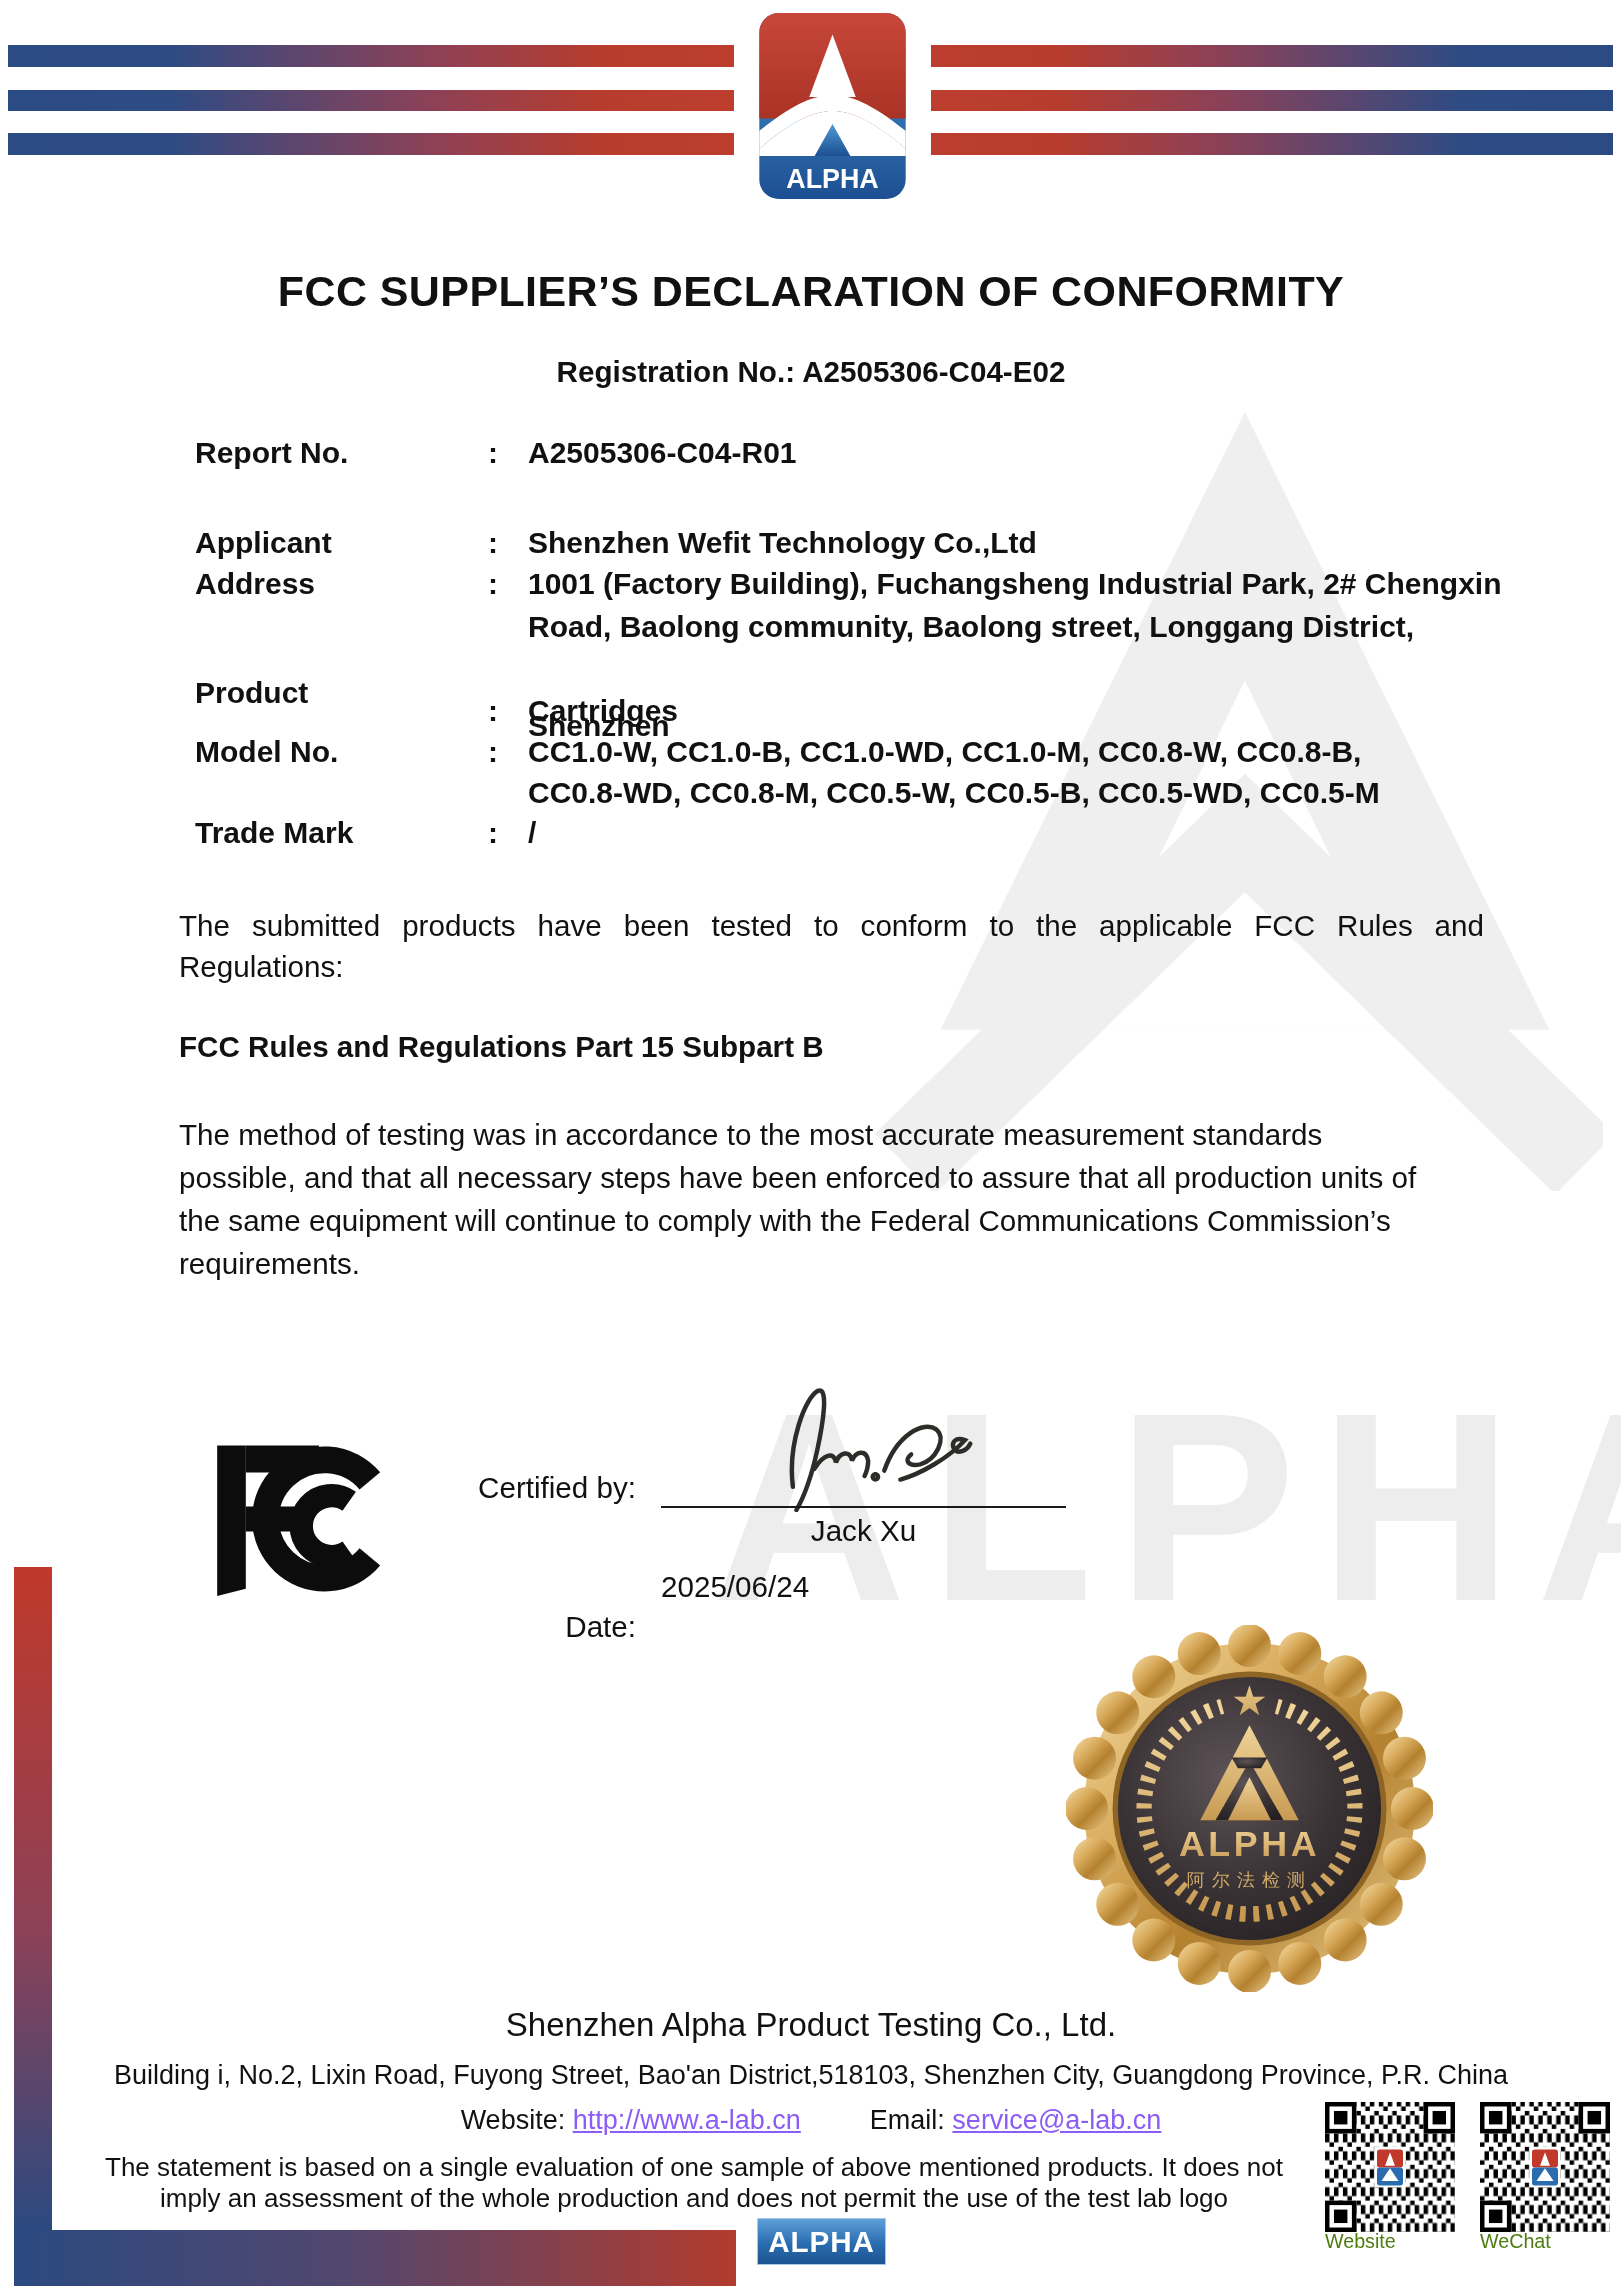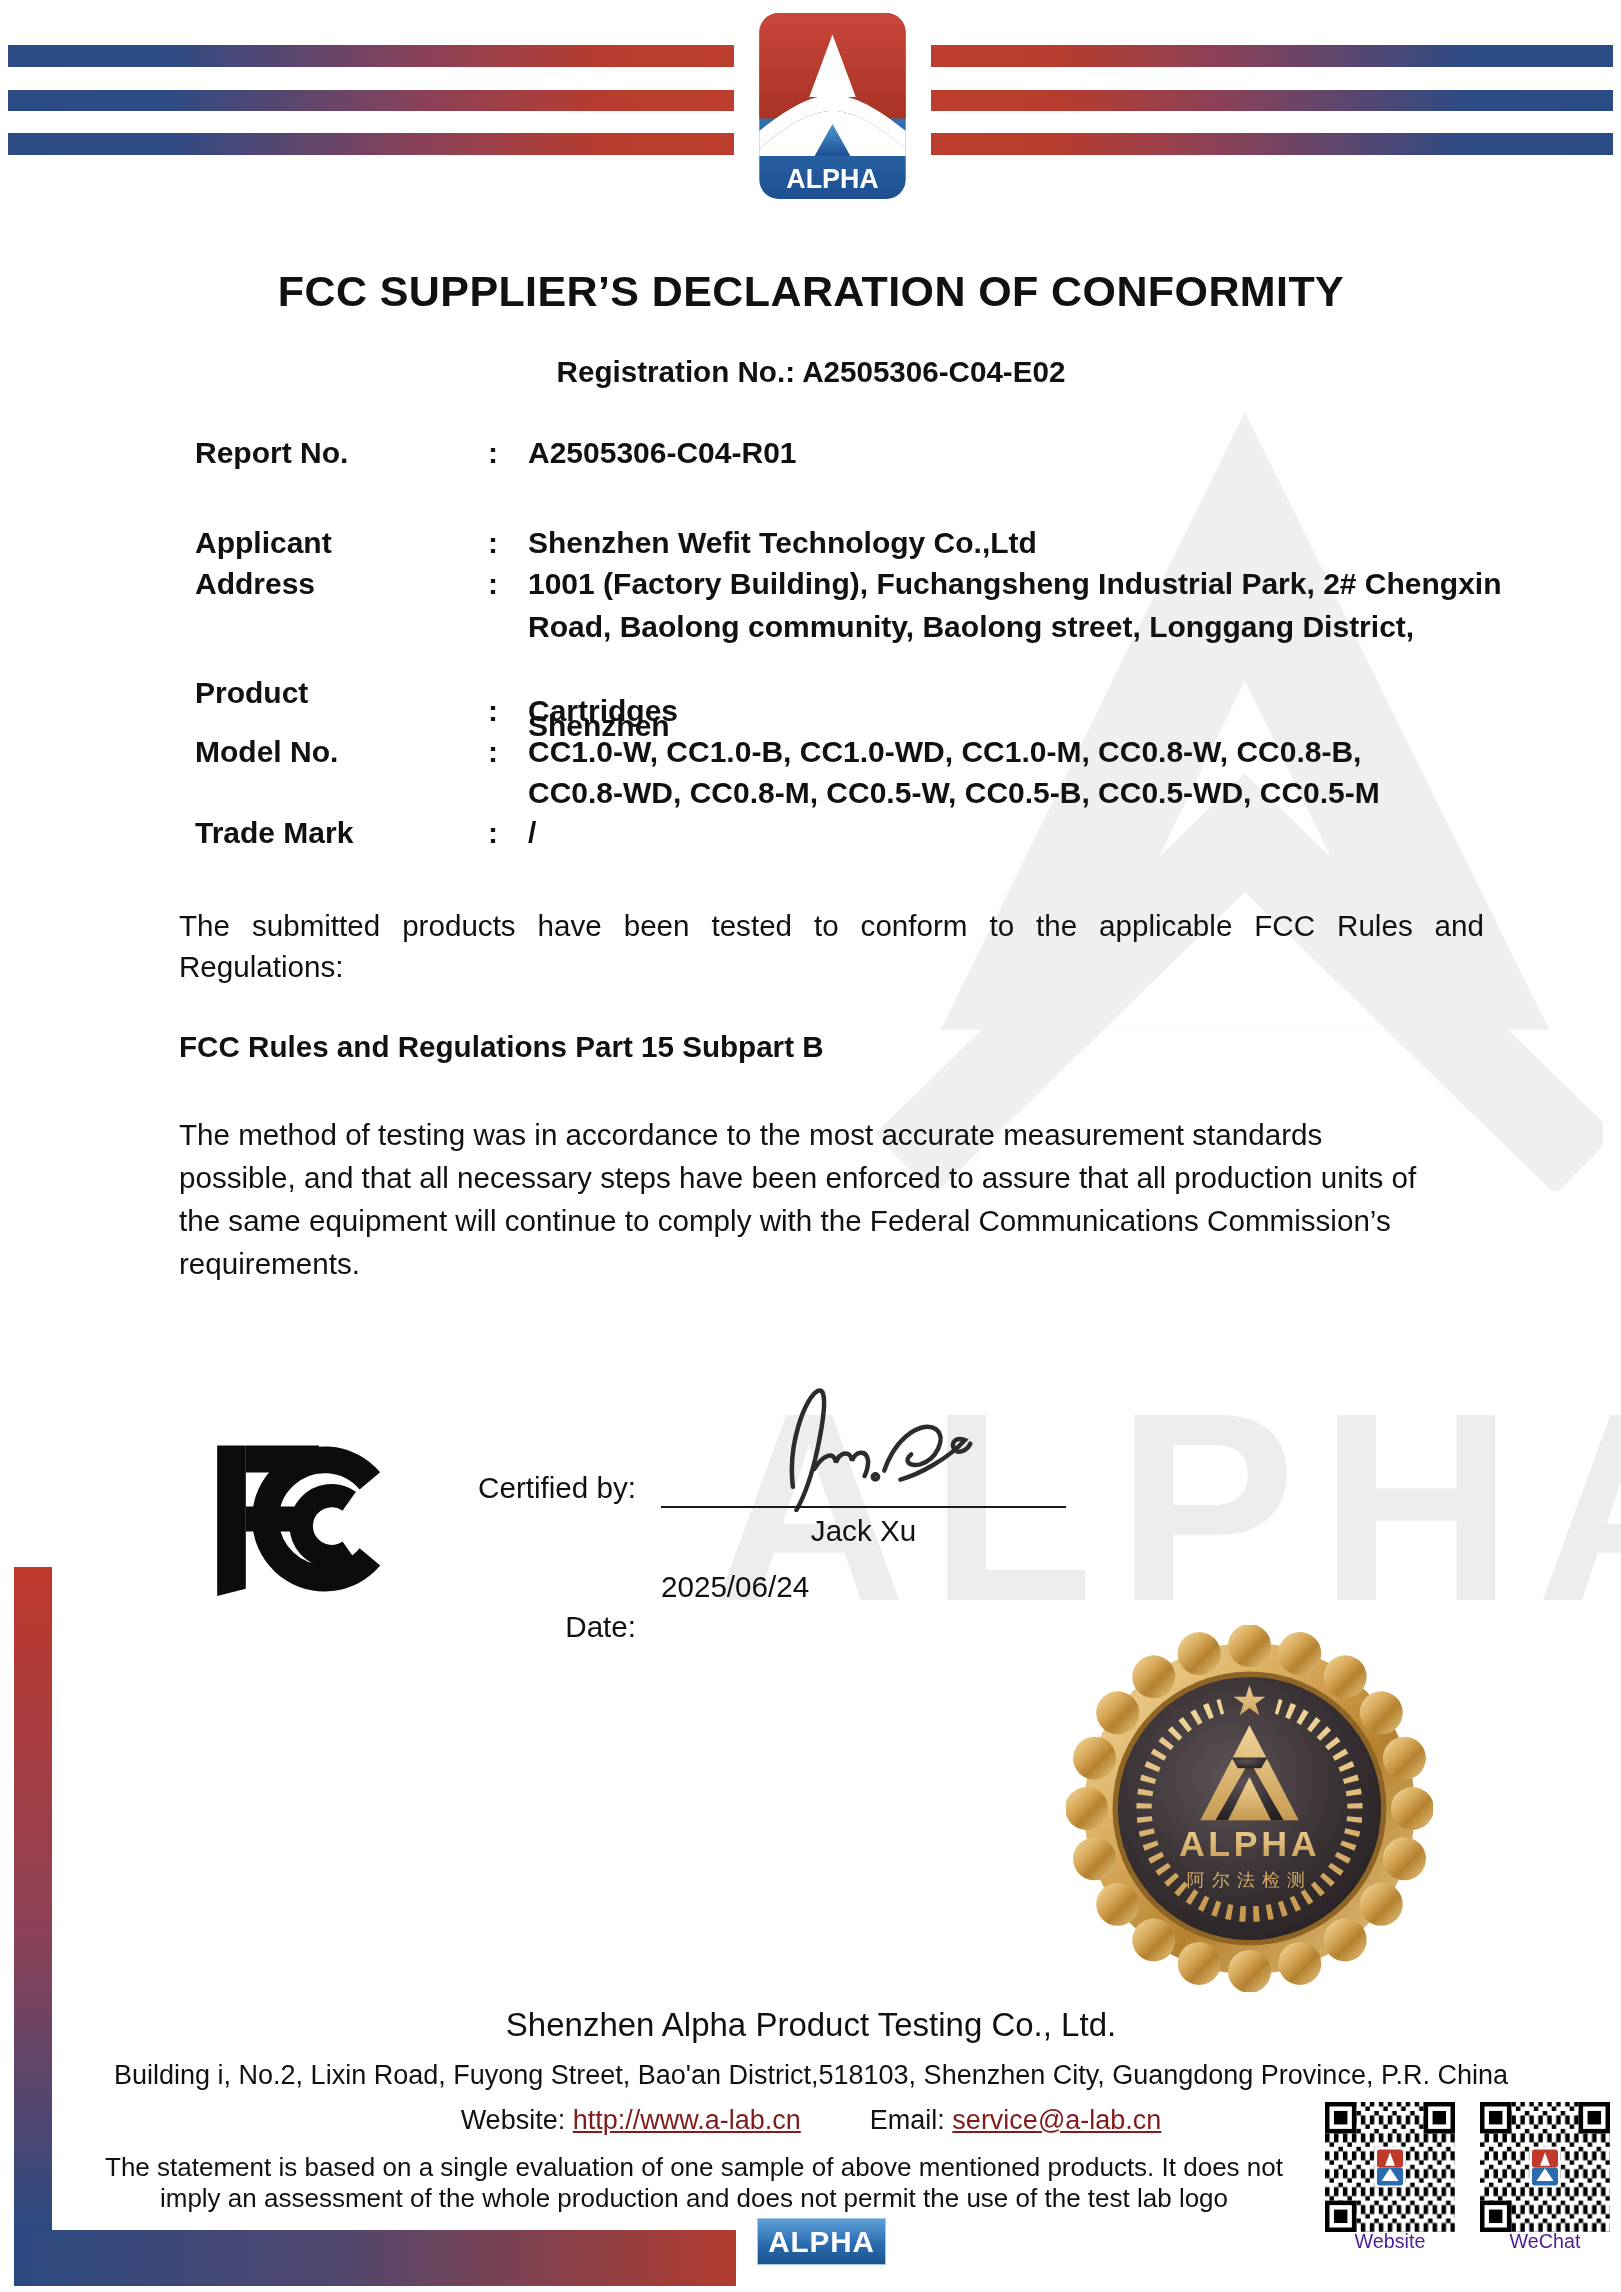--- a/index.html
+++ b/index.html
@@ -31,27 +31,27 @@
   .dateval{left:661px;top:1570px;width:405px;font-size:29.6px;}
   
   .wm-alpha{left:712px;top:1372px;font-size:269px;font-weight:700;color:#ededed;letter-spacing:23px;white-space:nowrap;line-height:1;z-index:0;}
   
   .vbar{left:14.3px;top:1567px;width:38px;height:663px;background:linear-gradient(180deg,#c0392b 0%,#8c4157 55%,#2b4a80 100%);}
   .hbar{left:14.3px;top:2230px;width:722px;height:56px;background:linear-gradient(90deg,#2b4a80 0%,#51476f 45%,#b23b2e 100%);}
   
   .company{left:0;top:2006px;width:1622px;text-align:center;font-size:33px;}
   .addrline{left:0;top:2060px;width:1622px;text-align:center;font-size:27px;}
   .weblinks{left:0;top:2105px;width:1622px;text-align:center;font-size:27px;}
-  .weblinks a{color:#7f1d1d;text-decoration:underline;}
+  .weblinks a{color:#8b5cf6;text-decoration:underline;}
   .gap{display:inline-block;width:54px;}
   .stmt{left:0;width:1388px;text-align:center;font-size:26px;}
   .alphabox{left:757px;top:2218px;width:127px;height:45px;background:linear-gradient(180deg,#5ea0d8 0%,#2a6cb0 55%,#1c548f 100%);
     border:1.8px solid #a8c8e8;display:flex;align-items:center;justify-content:center;
     color:#fff;font-weight:700;font-size:29.6px;letter-spacing:0.9px;}
-  .qrlabel{top:2230px;width:130px;text-align:center;font-size:19.7px;color:#4c1d95;}
+  .qrlabel{top:2230px;width:130px;text-align:left;font-size:19.7px;color:#4d7c0f;}
   .z1{z-index:1;}
 </style>
 </head>
 <body>
 
 <div id="page">
 
   <svg class="abs" style="left:833px;top:403px;z-index:0;" width="770" height="788" viewBox="0 0 860 880">
     <polygon points="460,10 120,700 800,700" fill="#efefef"></polygon>
     <polygon points="460,310 270,700 650,700" fill="#ffffff"></polygon>

